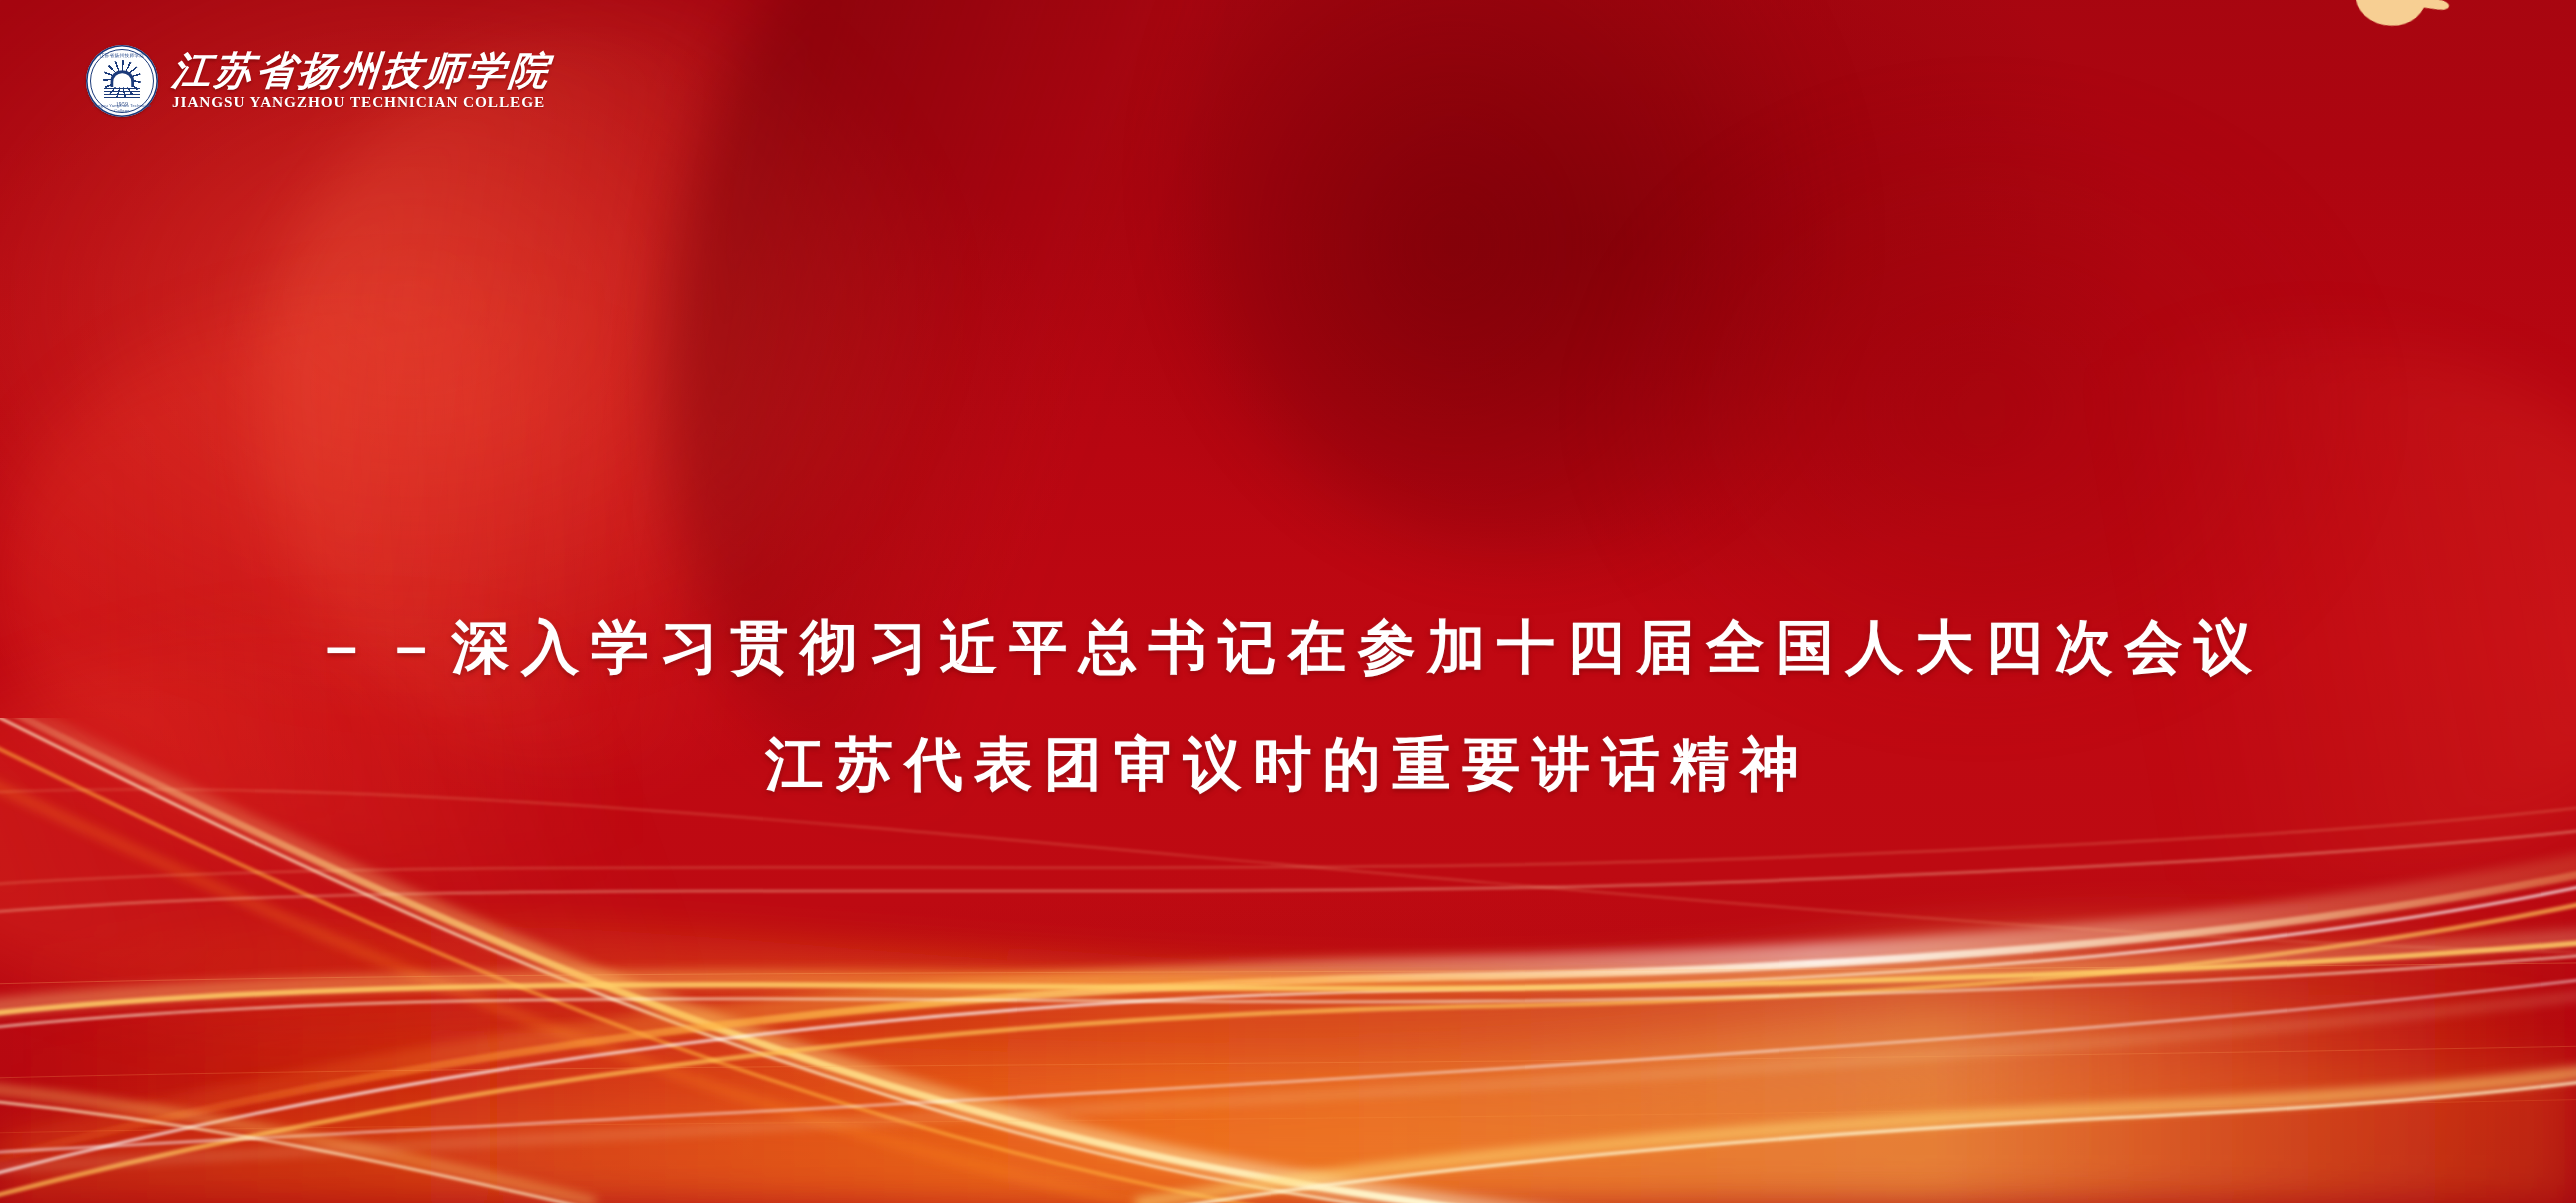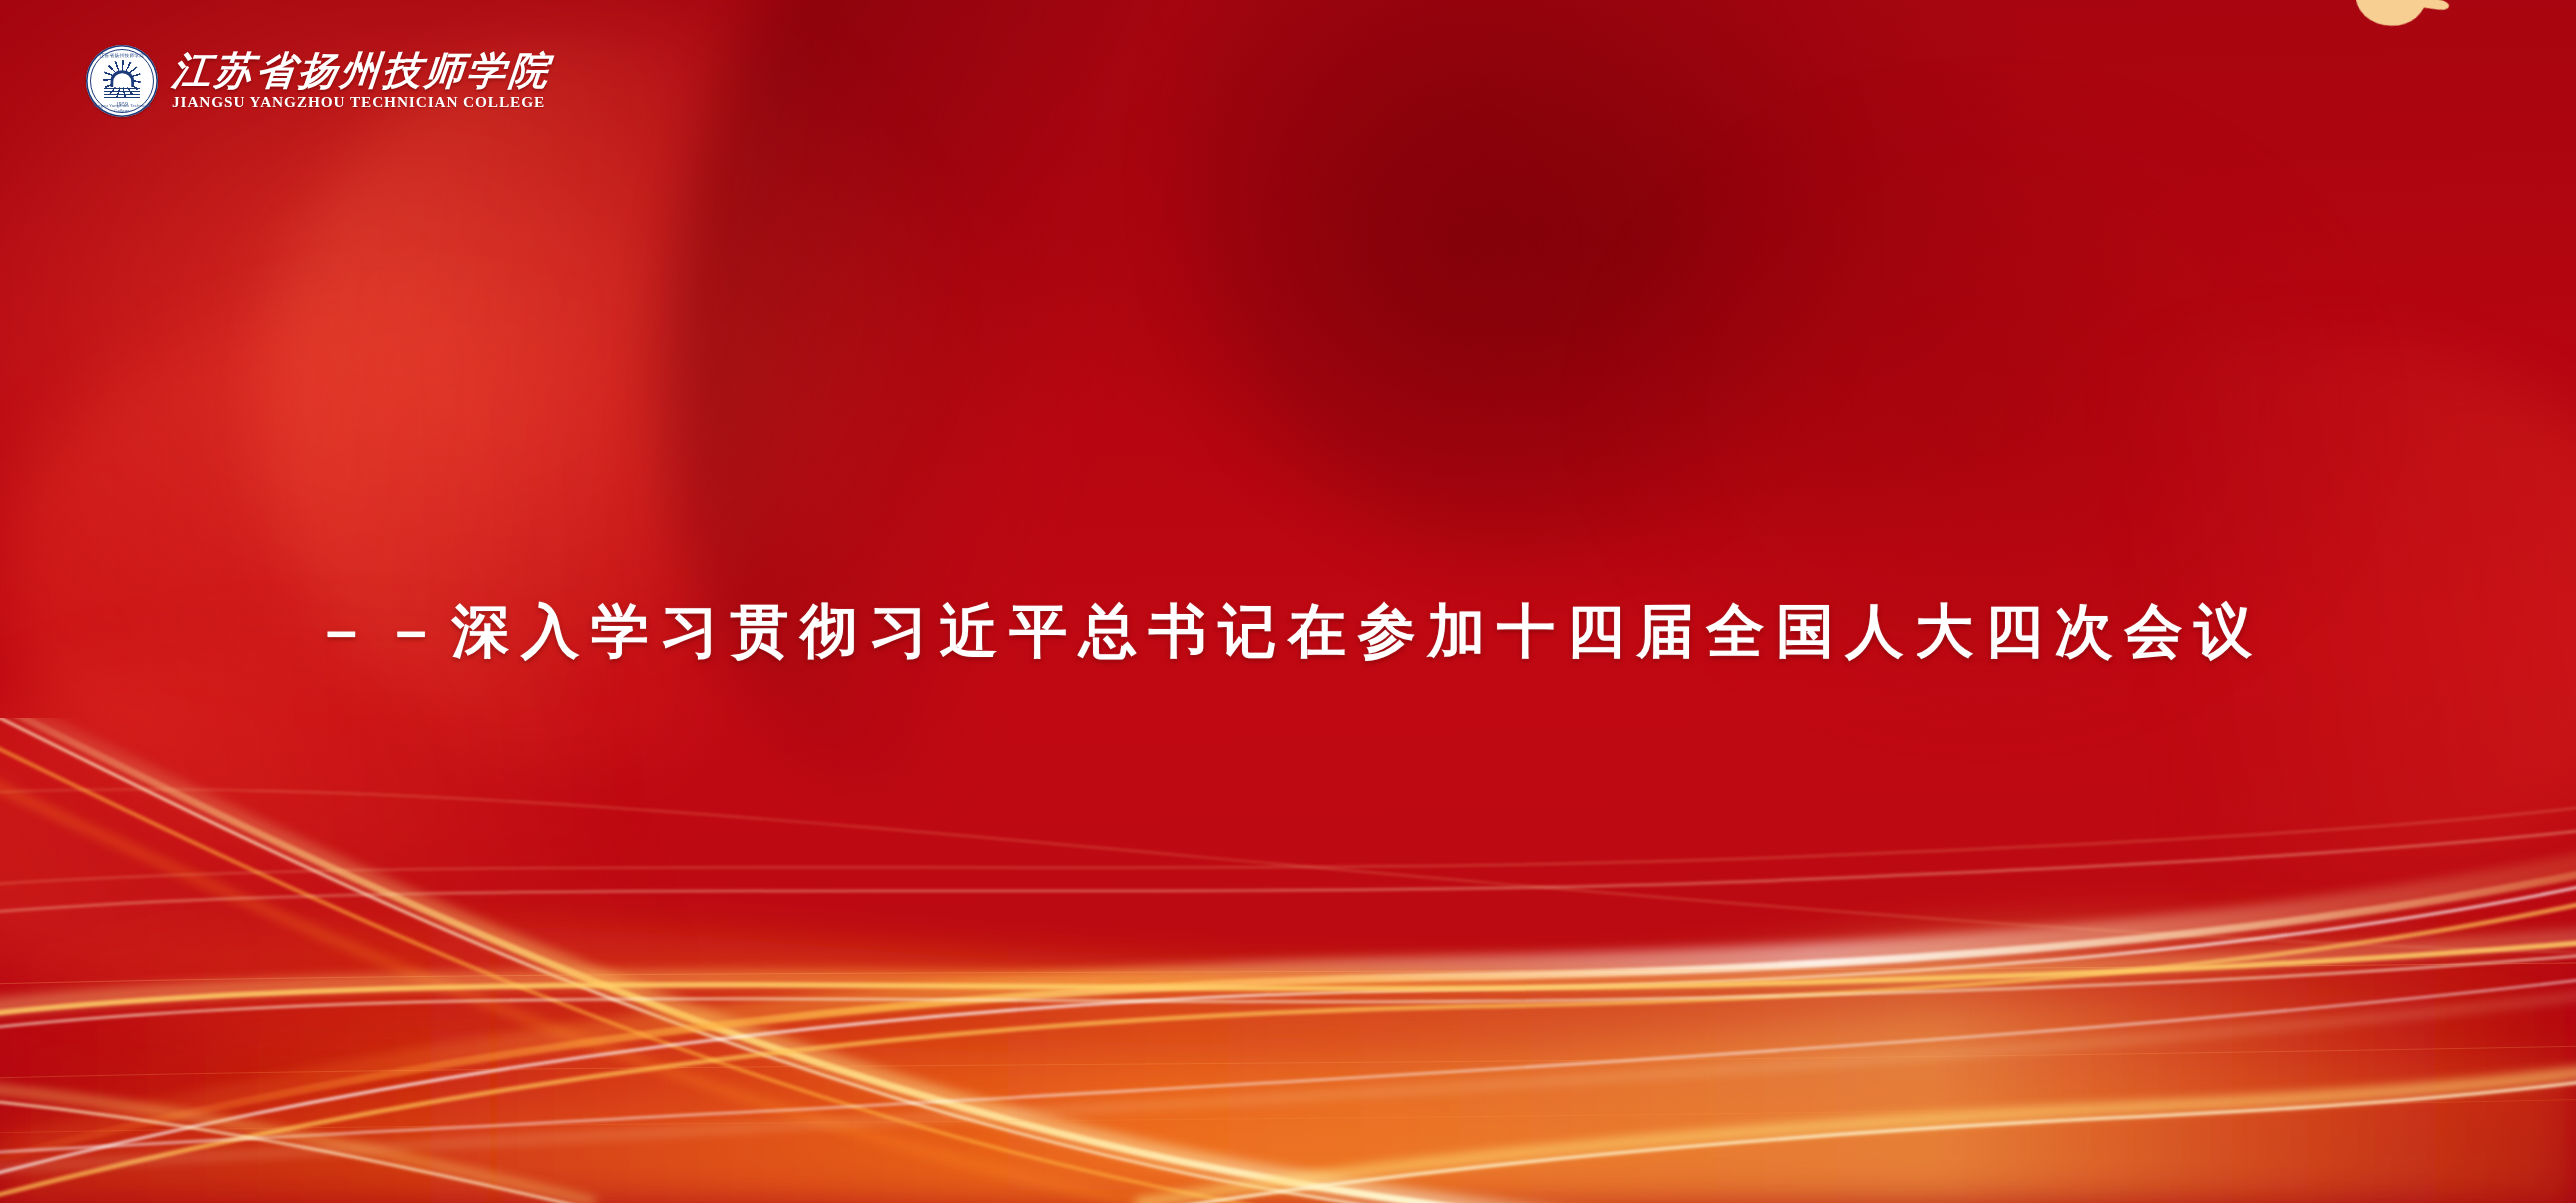--- a/index.html
+++ b/index.html
@@ -81,21 +81,21 @@
     -webkit-background-clip:text;background-clip:text;color:transparent;
     -webkit-text-fill-color:transparent;
     filter:drop-shadow(0 3.9px 7.8px rgba(90,0,0,.42));
   }
   .sub{
     position:absolute;left:0;right:0;text-align:center;color:#ffffff;
     font-family:"Liberation Serif","DejaVu Serif",serif;font-weight:bold;
     white-space:nowrap;
     text-shadow:0 2.3px 5.5px rgba(100,0,0,.55),0 0 1.6px rgba(255,255,255,.35);
   }
-  #sub1{top:593px;font-size:58px;letter-spacing:11.7px;}
+  #sub1{top:609px;font-size:58px;letter-spacing:11.7px;}
   #sub2{top:726px;font-size:58px;letter-spacing:11.7px;}
 
   
   #waves{position:absolute;left:0;bottom:0;width:2576px;height:486px;pointer-events:none;}
 </style>
 </head>
 <body>
 
 <div id="banner">
 
@@ -122,20 +122,21 @@
       <div class="yr">1959</div>
       <div class="arcBot">Jiangsu Yangzhou Technician College</div>
     </div>
     <div class="lg-txt">
       <div class="lg-cn">江苏省扬州技师学院</div>
       <div class="lg-en">JIANGSU YANGZHOU TECHNICIAN COLLEGE</div>
     </div>
   </div>
 
   <div class="sub" id="sub1">－－深入学习贯彻习近平总书记在参加十四届全国人大四次会议</div>
+  <div class="sub" id="sub2">江苏代表团审议时的重要讲话精神</div>
 
   <svg id="waves" viewBox="0 0 3289 620" preserveAspectRatio="none">
     <defs>
       <linearGradient id="gA" x1="0" y1="0" x2="1" y2="0">
         <stop offset="0" stop-color="#ffe9a8" stop-opacity=".15"></stop>
         <stop offset=".25" stop-color="#ffd36a" stop-opacity=".85"></stop>
         <stop offset=".55" stop-color="#fff6d0" stop-opacity=".98"></stop>
         <stop offset=".8" stop-color="#ffb444" stop-opacity=".8"></stop>
         <stop offset="1" stop-color="#ff8a22" stop-opacity=".25"></stop>
       </linearGradient>

